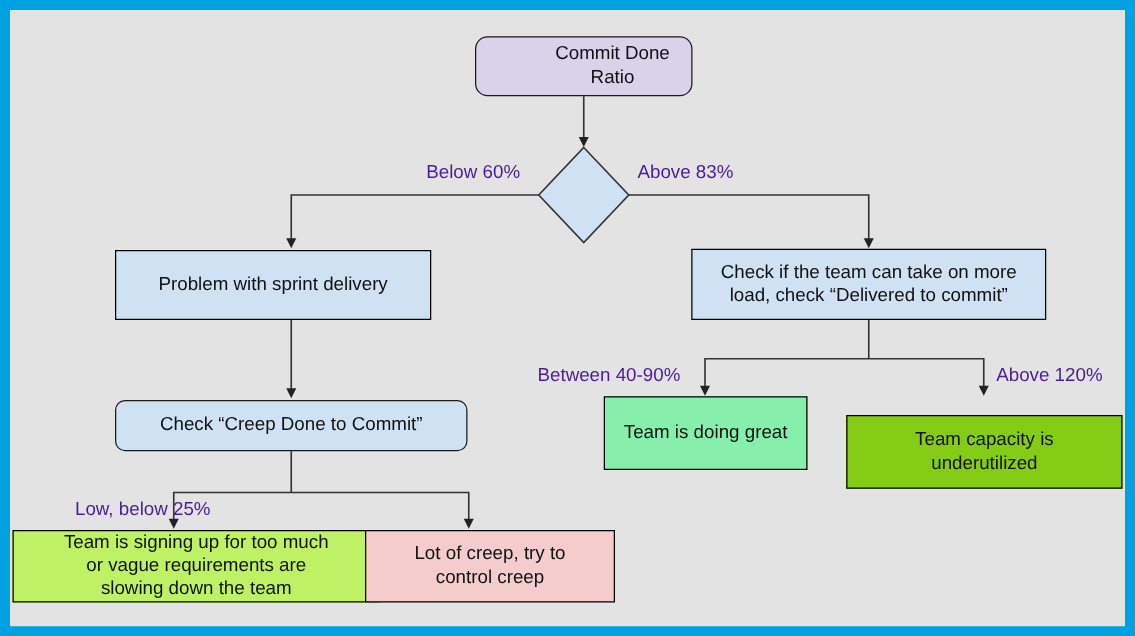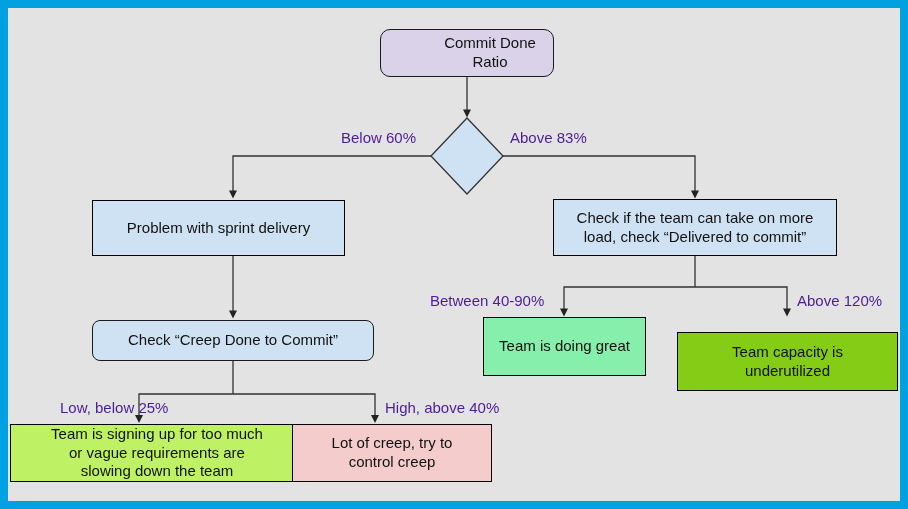--- a/index.html
+++ b/index.html
@@ -118,14 +118,13 @@
   <div class="edge-label lbl-below60">Below 60%</div>
 
   <div class="edge-label lbl-above70">Above 83%</div>
 
   <div class="edge-label lbl-between">Between 40-90%</div>
 
   <div class="edge-label lbl-above120">Above 120%</div>
 
   <div class="edge-label lbl-low25">Low, below 25%</div>
 
-  <div class="edge-label lbl-high40">High, above 40%</div>
 </div>
 
 </body></html>

